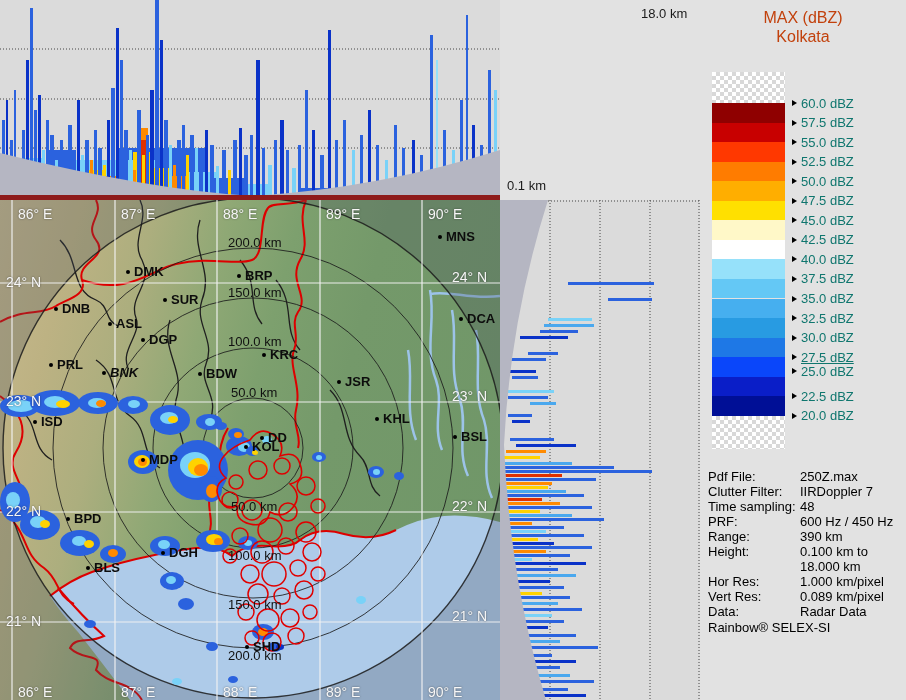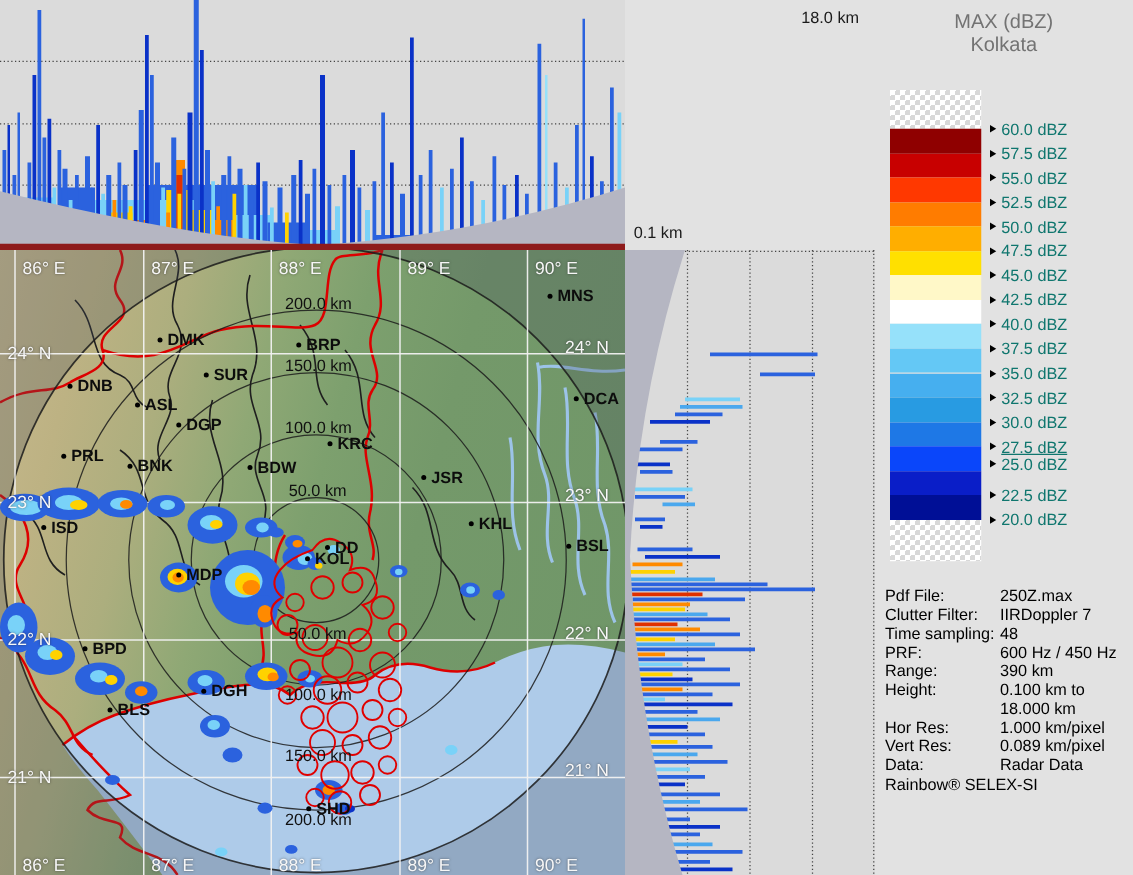--- a/index.html
+++ b/index.html
@@ -14,21 +14,21 @@
   .panel-svg{position:absolute;left:0;top:0;}
   
   .axis-label{font-size:13px;color:#1a1a1a;}
   
   .geo-label{position:absolute;font-size:14px;color:#F7F7F7;text-shadow:0 0 2px rgba(40,40,40,.65);white-space:nowrap;}
   .ring-label{position:absolute;font-size:13px;color:#101010;white-space:nowrap;}
   .city{position:absolute;white-space:nowrap;font-size:13px;font-weight:bold;color:#0c0c0c;}
   .city .dot{display:inline-block;width:4px;height:4px;background:#000;border-radius:50%;margin-right:4px;vertical-align:2px;}
   
   #legend{left:700px;top:0;width:206px;height:700px;background:#E2E2E2;}
-  #legend-title{position:absolute;left:0;top:8px;width:206px;text-align:center;font-size:16px;line-height:19px;color:#737373;}
+  #legend-title{position:absolute;left:0;top:8px;width:206px;text-align:center;font-size:16px;line-height:19px;color:#c2410c;}
   #scale-bar{position:absolute;left:12px;top:72px;width:73px;height:377px;}
   .checker{background-color:#fff;background-image:
      linear-gradient(45deg,#d8d8d8 25%,transparent 25%,transparent 75%,#d8d8d8 75%),
      linear-gradient(45deg,#d8d8d8 25%,transparent 25%,transparent 75%,#d8d8d8 75%);
      background-size:8px 8px;background-position:0 0,4px 4px;}
   .swatch{position:absolute;left:0;width:73px;}
   .scale-row{position:absolute;left:92px;display:flex;align-items:center;height:14px;font-size:13px;color:#0f766e;white-space:nowrap;}
   .tri{width:0;height:0;border-left:5px solid #000;border-top:3px solid transparent;border-bottom:3px solid transparent;margin-right:4px;}
   .info-row{position:absolute;left:8px;width:196px;font-size:13px;color:#000000;white-space:nowrap;}
   .info-row .val{position:absolute;left:92px;}
@@ -326,21 +326,21 @@
         <div class="city" style="left: 126px; top: 64px;"><span class="dot"></span><span>DMK</span></div>
         <div class="city" style="left: 237px; top: 68px;"><span class="dot"></span><span>BRP</span></div>
         <div class="city" style="left: 438px; top: 29px;"><span class="dot"></span><span>MNS</span></div>
         <div class="city" style="left: 163px; top: 92px;"><span class="dot"></span><span>SUR</span></div>
         <div class="city" style="left: 54px; top: 101px;"><span class="dot"></span><span>DNB</span></div>
         <div class="city" style="left: 459px; top: 111px;"><span class="dot"></span><span>DCA</span></div>
         <div class="city" style="left: 108px; top: 116px;"><span class="dot"></span><span>ASL</span></div>
         <div class="city" style="left: 141px; top: 132px;"><span class="dot"></span><span>DGP</span></div>
         <div class="city" style="left: 262px; top: 147px;"><span class="dot"></span><span>KRC</span></div>
         <div class="city" style="left: 49px; top: 157px;"><span class="dot"></span><span>PRL</span></div>
-        <div class="city" style="left: 102px; top: 165px;"><span class="dot"></span><span>BNK</span></div>
+        <div class="city" style="left: 102px; top: 165px; font-style: italic;"><span class="dot"></span><span>BNK</span></div>
         <div class="city" style="left: 198px; top: 166px;"><span class="dot"></span><span>BDW</span></div>
         <div class="city" style="left: 337px; top: 174px;"><span class="dot"></span><span>JSR</span></div>
         <div class="city" style="left: 375px; top: 211px;"><span class="dot"></span><span>KHL</span></div>
         <div class="city" style="left: 33px; top: 214px;"><span class="dot"></span><span>ISD</span></div>
         <div class="city" style="left: 453px; top: 229px;"><span class="dot"></span><span>BSL</span></div>
         <div class="city" style="left: 260px; top: 230px;"><span class="dot"></span><span>DD</span></div>
         <div class="city" style="left: 244px; top: 239px;"><span class="dot"></span><span>KOL</span></div>
         <div class="city" style="left: 141px; top: 252px;"><span class="dot"></span><span>MDP</span></div>
         <div class="city" style="left: 66px; top: 311px;"><span class="dot"></span><span>BPD</span></div>
         <div class="city" style="left: 161px; top: 345px;"><span class="dot"></span><span>DGH</span></div>

